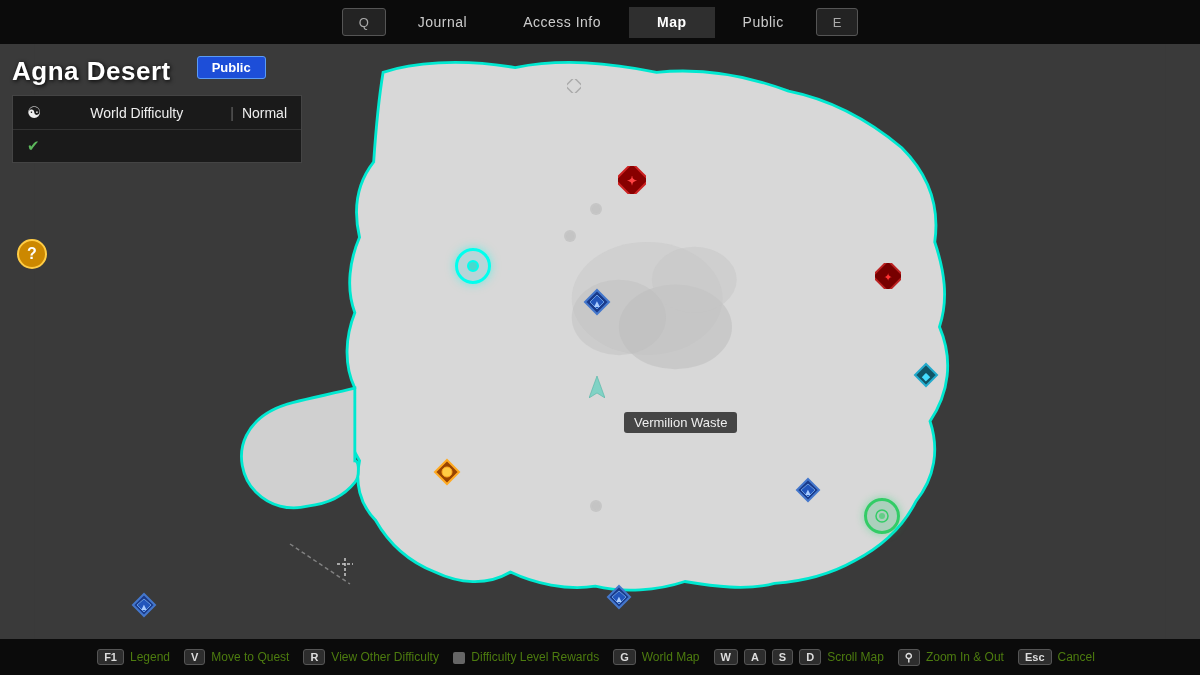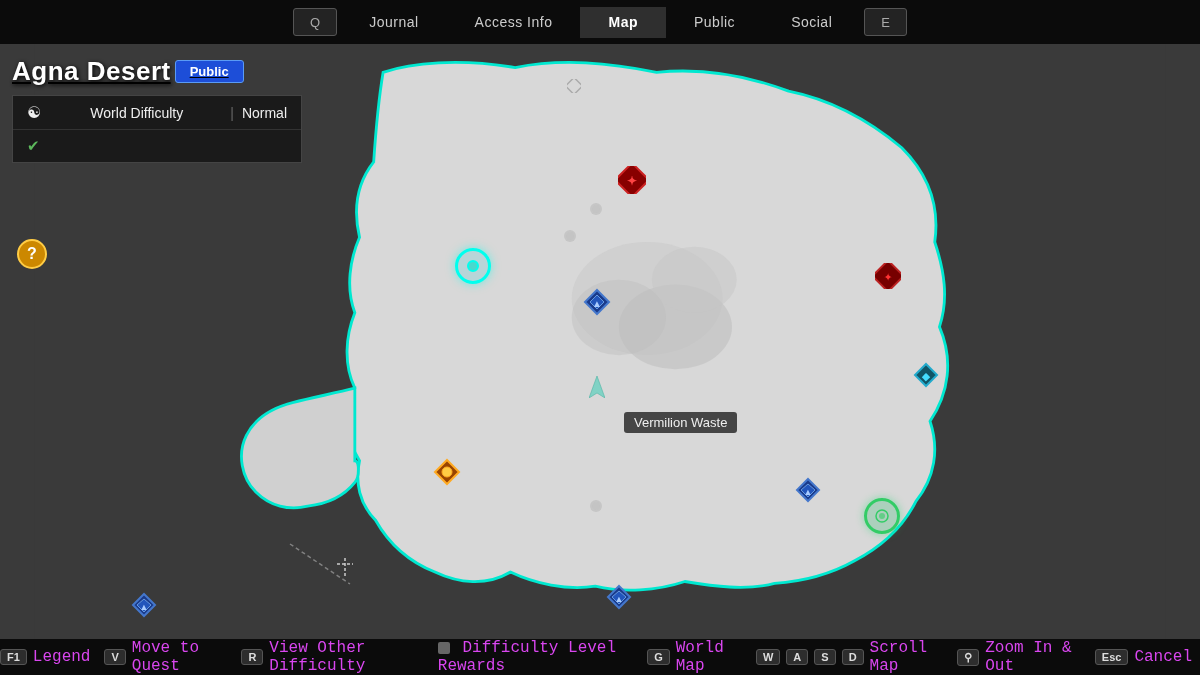--- a/index.html
+++ b/index.html
@@ -78,24 +78,23 @@
 
     
     #overlay-panel {
       position: absolute;
       top: 12px;
       left: 12px;
       z-index: 50;
     }
     #area-title {
       display: flex;
-      align-items: center;
-      gap: 4px;
+      align-items: flex-start;
+      gap: 26px;
       margin-bottom: 8px;
-      text-decoration: underline;
     }
     #area-name {
       color: #fff;
       font-size: 26px;
       font-weight: 700;
       text-shadow: 1px 1px 4px #000;
       letter-spacing: 0.5px;
     }
     #public-badge {
       background: #1d4ed8;
@@ -149,24 +148,23 @@
     .bottom-key {
       background: rgba(60,60,60,0.7);
       border: 1px solid #555;
       border-radius: 3px;
       padding: 1px 6px;
       color: #ddd;
       font-size: 11px;
       font-weight: 600;
     }
     .bottom-action {
-      color: #d946ef;
-      font-size: 16px;
+      color: #4d7c0f;
+      font-size: 12px;
       margin-right: 8px;
-      font-family: Liberation Mono, monospace;
     }
 
     
     .map-marker {
       position: absolute;
       transform: translate(-50%, -50%);
       cursor: pointer;
     }
 
     
@@ -241,21 +239,20 @@
   </style>
 </head>
 <body>
 
 <div id="top-nav">
   <div class="nav-key">Q</div>
   <div class="nav-item">Journal</div>
   <div class="nav-item">Access Info</div>
   <div class="nav-item active">Map</div>
   <div class="nav-item">Public</div>
-  <div class="nav-item">Social</div>
   <div class="nav-key">E</div>
 </div>
 
 <div id="map-area">
   <div id="map-bg"></div>
 
   <svg id="map-canvas" viewBox="0 0 1200 631" xmlns="http://www.w3.org/2000/svg">
 
     <rect width="1200" height="631" fill="#3a3a3a"></rect>
 

